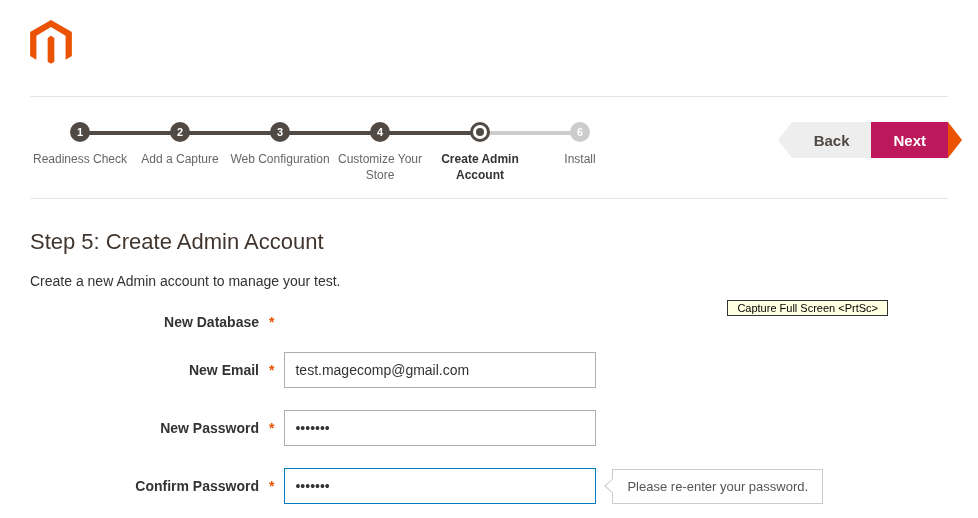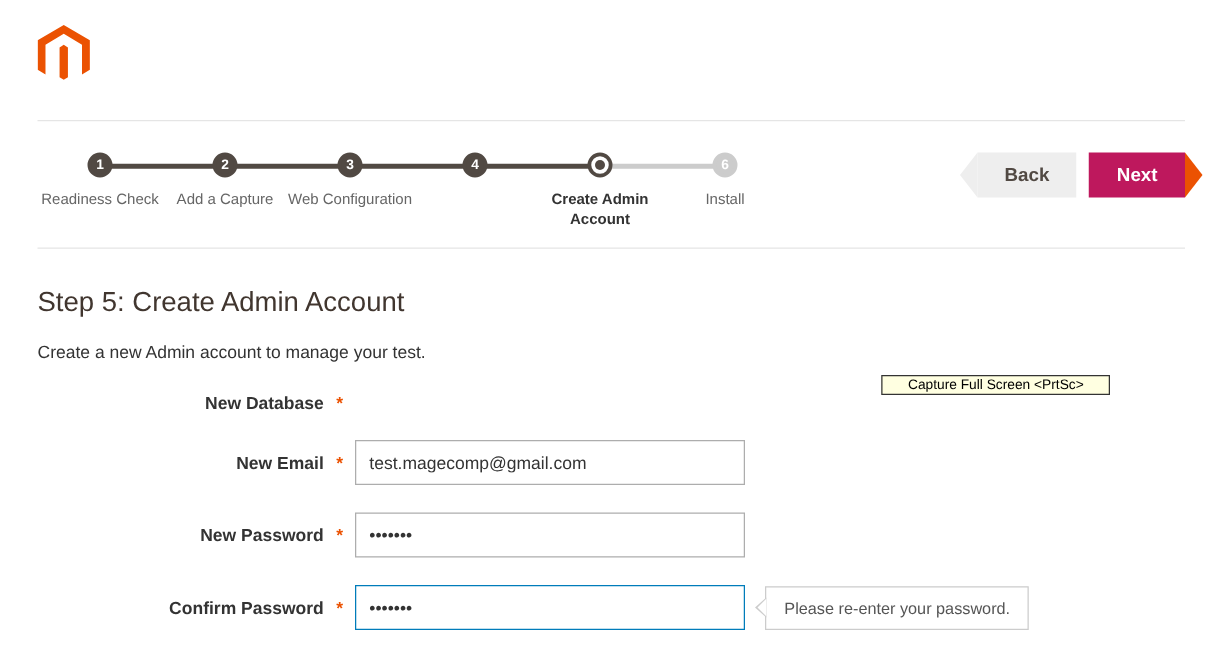--- a/index.html
+++ b/index.html
@@ -82,21 +82,20 @@
     .step-line.pending { background: #ccc; }
     .step-label {
       margin-top: 10px;
       font-size: 12px;
       line-height: 1.3;
       color: #666;
     }
     .step-label.current { font-weight: bold; color: #333; }
     .nav-buttons {
       display: flex;
-      gap: 10px;
       align-items: flex-start;
       padding-top: 0;
       justify-content: flex-end;
     }
     .btn-back, .btn-next {
       height: 36px;
       padding: 0 22px;
       font-size: 15px;
       border: none;
       cursor: pointer;
@@ -191,21 +190,21 @@
       border-top: 7px solid transparent;
       border-bottom: 7px solid transparent;
       border-right: 7px solid #fff;
     }
     .capture-tip {
       position: absolute;
       top: 300px;
       right: 90px;
       background: #ffffe1;
       border: 1px solid #333;
-      padding: 1px 20px;
+      padding: 1px 9px;
       font-size: 11px;
       font-family: 'Tahoma', sans-serif;
       color: #000;
     }
   </style>
 </head>
 <body>
 
 <div class="logo">
   <svg viewBox="0 0 100 115">
@@ -229,20 +228,21 @@
       <div class="step-label">Add a Capture</div>
     </div>
     <div class="step">
       <div class="step-line"></div>
       <div class="step-circle">3</div>
       <div class="step-label">Web Configuration</div>
     </div>
     <div class="step">
       <div class="step-line"></div>
       <div class="step-circle">4</div>
+      <div class="step-label">Customize Your Store</div>
     </div>
     <div class="step">
       <div class="step-line pending"></div>
       <div class="step-circle current"></div>
       <div class="step-label current">Create Admin Account</div>
     </div>
     <div class="step">
       <div class="step-circle pending">6</div>
       <div class="step-label">Install</div>
     </div>

